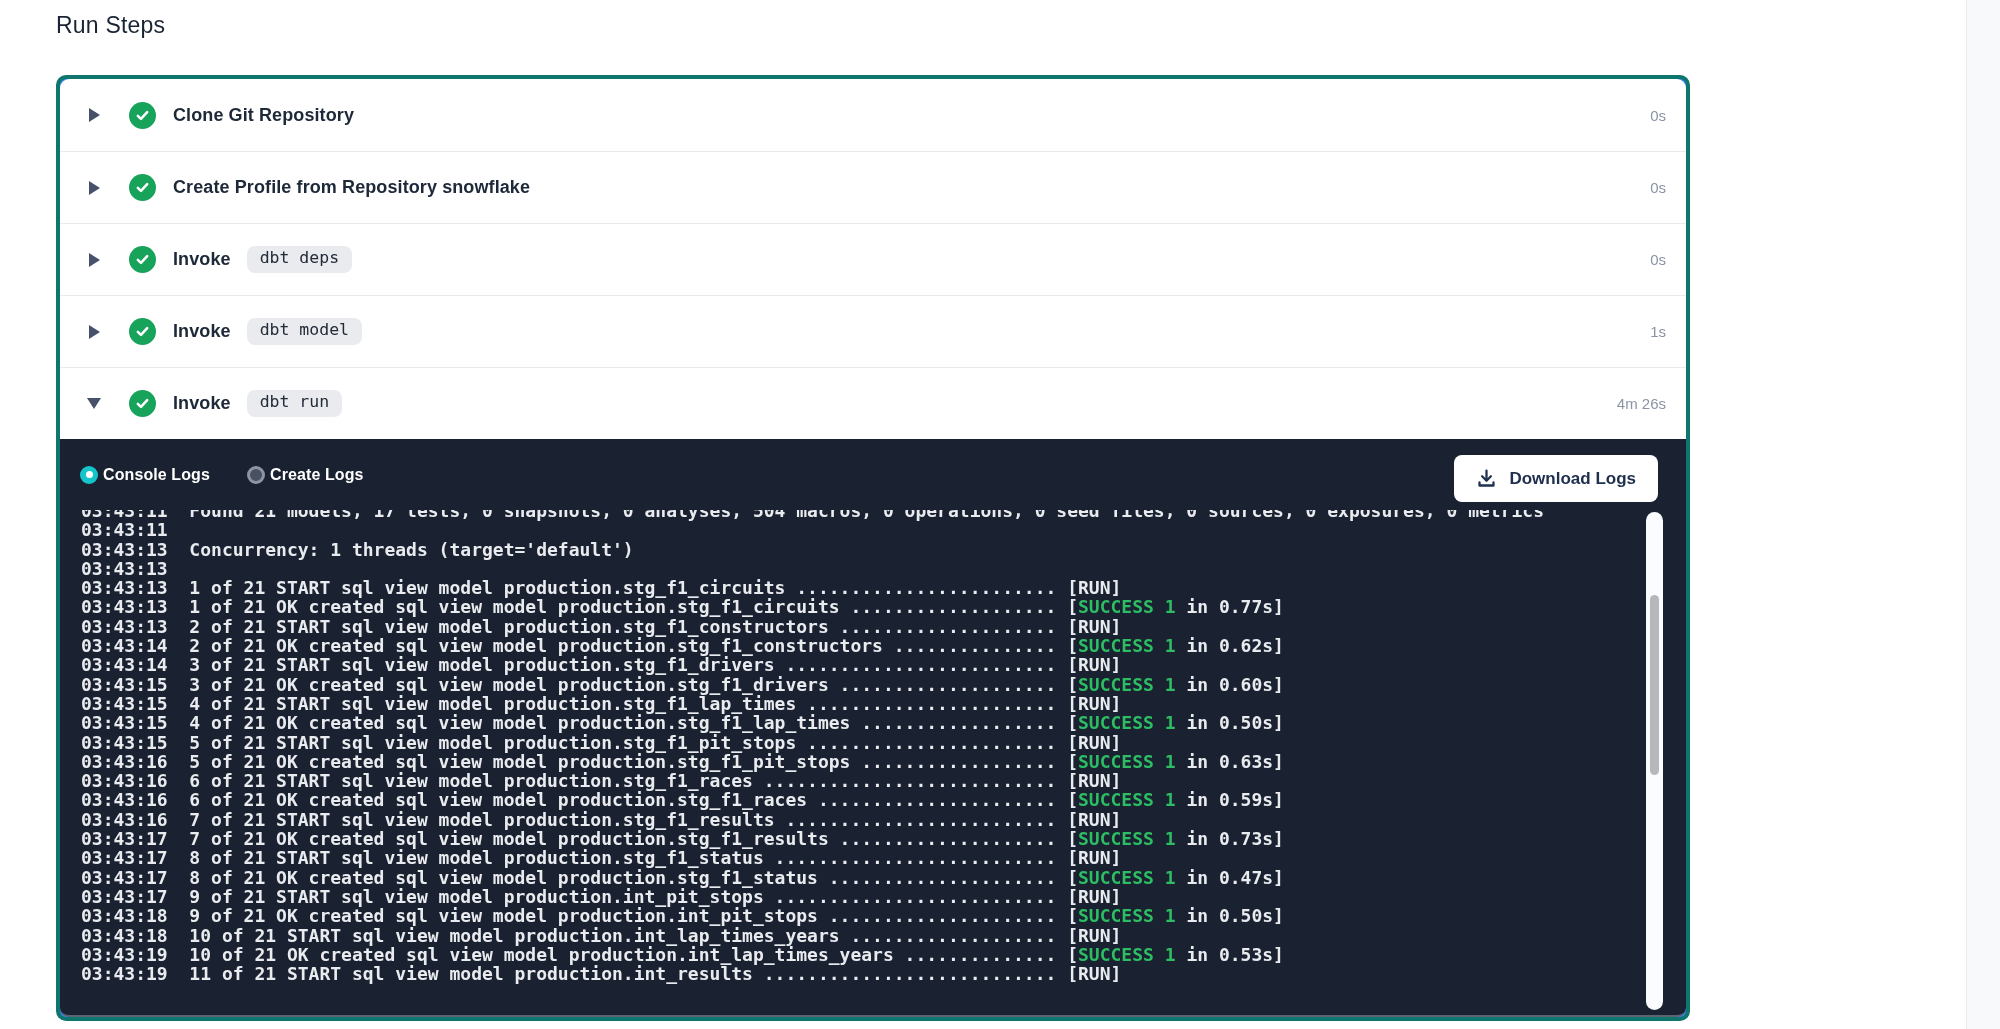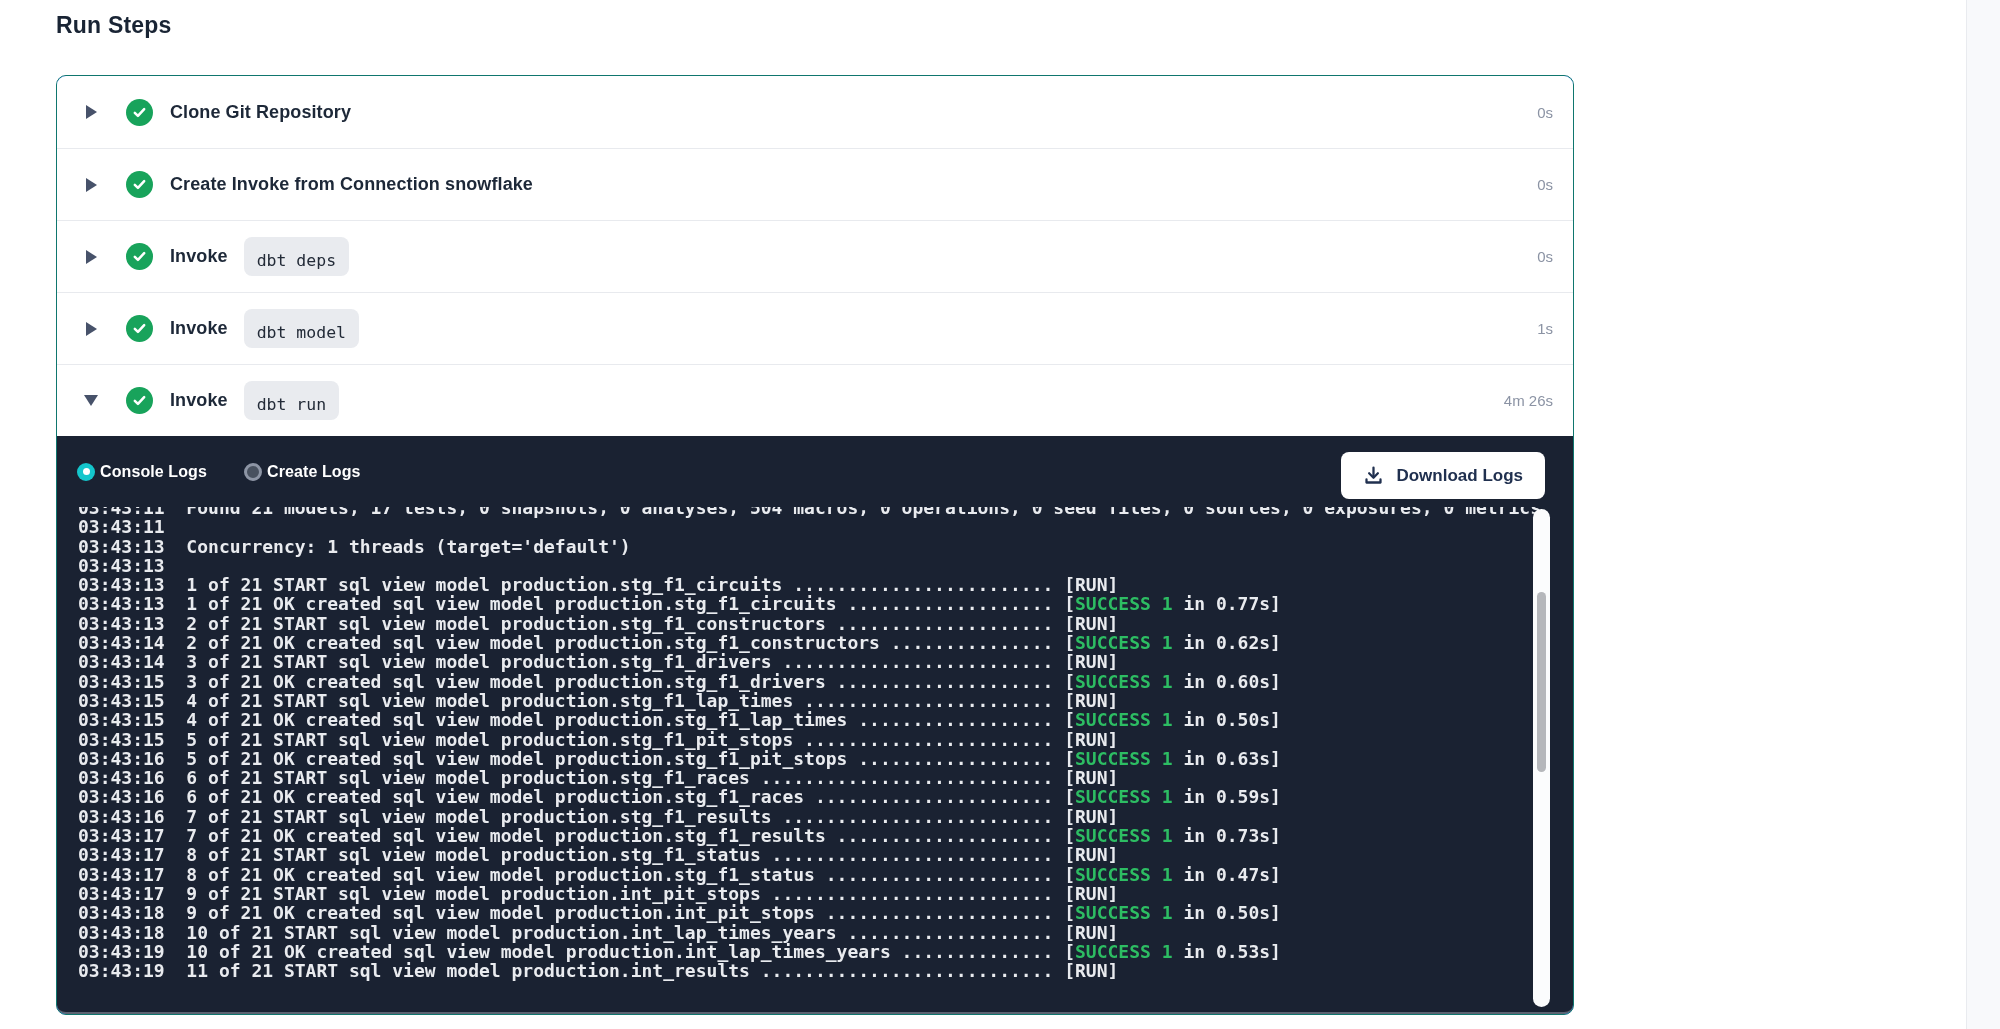--- a/index.html
+++ b/index.html
@@ -12,29 +12,29 @@
   }
   .right-gutter {
     position:absolute; top:0; right:0;
     width:33px; height:1029px;
     background:#f8f9fb;
     border-left:1px solid #e9ebef;
   }
   .page-title {
     position:absolute; left:56px; top:12px;
     margin:0;
-    font-size:23px; font-weight:700;
+    font-size:23px; font-weight:400;
     color:#192434;
     letter-spacing:0.2px;
   }
   .card {
     position:absolute; left:56px; top:75px;
-    width:1518px;
+    width:1634px;
     background:#3b82f6;
-    border:1px solid #0f766e;
+    border:4px solid #0f766e;
     border-radius:10px;
     box-sizing:border-box;
   }
   .step-row {
     height:72px;
     box-sizing:border-box;
     display:flex; align-items:center;
     padding:0 20px 0 24px;
     border-top:1px solid #e8eaee;
     cursor:pointer;
@@ -68,21 +68,21 @@
   }
   .step-label {
     font-size:18px; font-weight:700;
     color:#1d2838;
     letter-spacing:0.1px;
   }
   .cmd-badge {
     margin-left:16px;
     background:#e9ebef;
     border-radius:8px;
-    padding:14px 13px 6px;
+    padding:2px 13px 6px;
     font-family:"DejaVu Sans Mono", monospace;
     font-size:16.5px;
     color:#232b38;
   }
   .cmd-badge:empty { display:none; }
   .step-duration {
     margin-left:auto;
     color:#8b93a4;
     font-size:15px;
   }
@@ -200,21 +200,21 @@
 
   <div class="step-row">
     <span class="caret-box">
           <span class="caret right"></span>
         </span>
     <span class="check-icon">
       <svg width="15" height="15" viewBox="0 0 24 24" fill="none" stroke="#ffffff" stroke-width="4" stroke-linecap="round" stroke-linejoin="round">
         <path d="M4.5 12.5l5 5 10-11"></path>
       </svg>
     </span>
-    <span class="step-label">Create Invoke from Connection snowflake</span>
+    <span class="step-label">Create Profile from Repository snowflake</span>
 
     <span class="step-duration">0s</span>
   </div>
 
   <div class="step-row">
     <span class="caret-box">
           <span class="caret right"></span>
         </span>
     <span class="check-icon">
       <svg width="15" height="15" viewBox="0 0 24 24" fill="none" stroke="#ffffff" stroke-width="4" stroke-linecap="round" stroke-linejoin="round">

